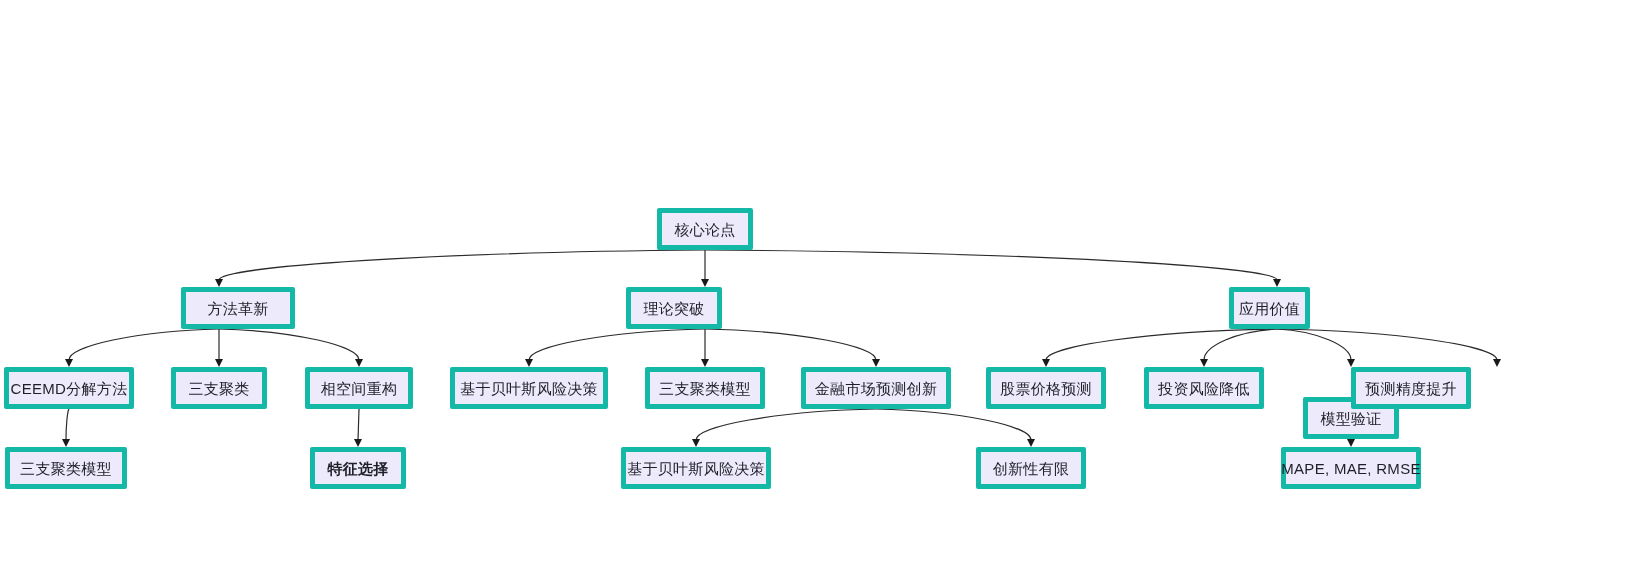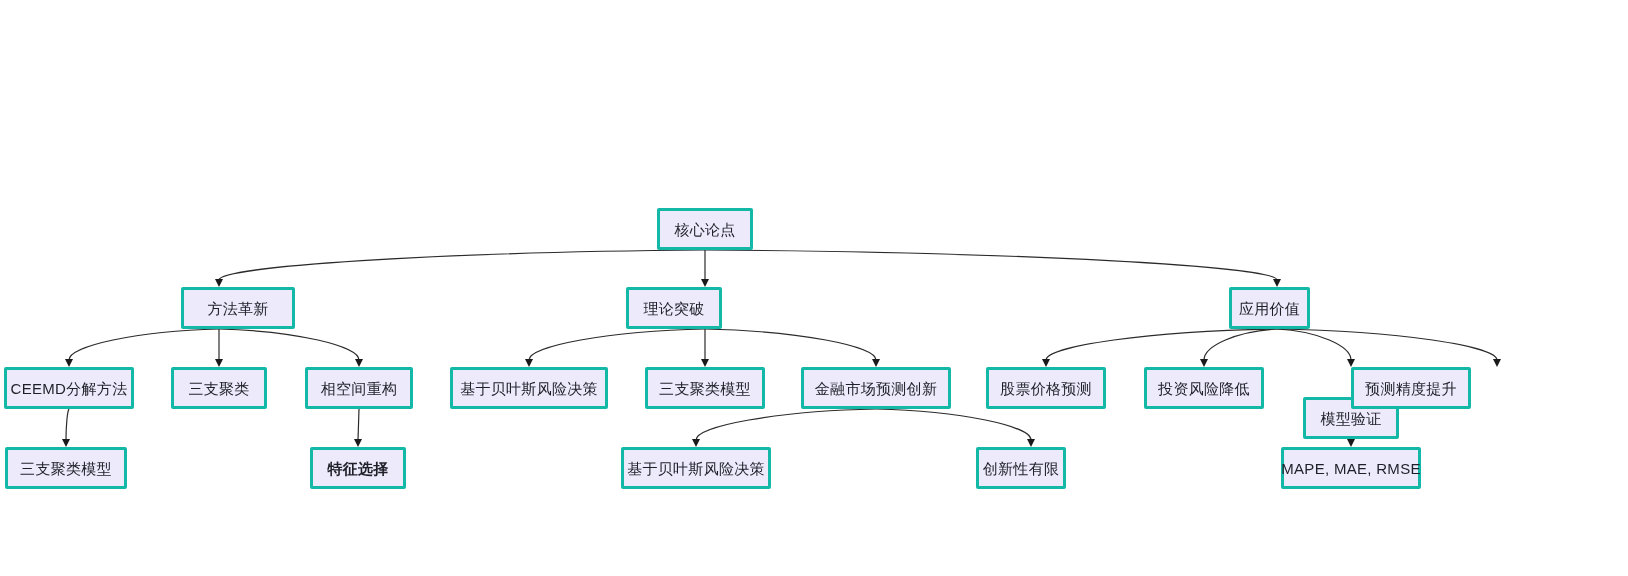--- a/index.html
+++ b/index.html
@@ -18,21 +18,21 @@
     position: absolute;
     left: 0;
     top: 0;
     width: 1628px;
     height: 576px;
   }
   .node-box {
     position: absolute;
     box-sizing: border-box;
     background: #ECEAFB;
-    border: 3px solid #14b8a6;
+    border: 5px solid #14b8a6;
     border-radius: 2px;
     display: flex;
     align-items: center;
     justify-content: center;
     color: #1f1f28;
     font-size: 15px;
     line-height: 1;
     letter-spacing: 0.3px;
     white-space: nowrap;
   }
@@ -144,20 +144,20 @@
       </div>
       <div class="node-box" style="left: 5px; top: 447px; width: 122px; height: 42px;">
         <span class="node-label">三支聚类模型</span>
       </div>
       <div class="node-box" style="left: 310px; top: 447px; width: 96px; height: 42px; font-weight: bold;">
         <span class="node-label">特征选择</span>
       </div>
       <div class="node-box" style="left: 621px; top: 447px; width: 150px; height: 42px;">
         <span class="node-label">基于贝叶斯风险决策</span>
       </div>
-      <div class="node-box" style="left: 976px; top: 447px; width: 90px; height: 42px;">
+      <div class="node-box" style="left: 976px; top: 447px; width: 110px; height: 42px;">
         <span class="node-label">创新性有限</span>
       </div>
       <div class="node-box" style="left: 1281px; top: 447px; width: 140px; height: 42px;">
         <span class="node-label">MAPE, MAE, RMSE</span>
       </div>
     </div>
 </div>
 
 </body></html>

